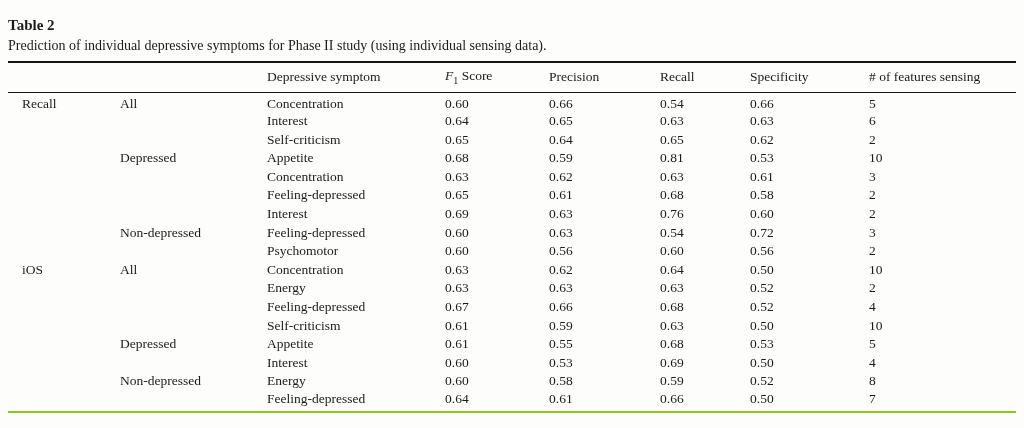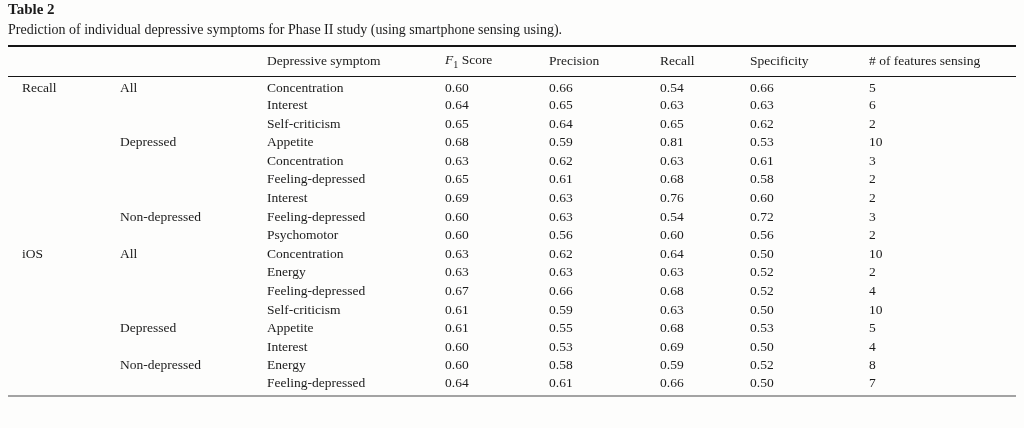--- a/index.html
+++ b/index.html
@@ -5,40 +5,40 @@
   * { margin: 0; padding: 0; box-sizing: border-box; }
   html, body {
     width: 1024px;
     height: 428px;
     background: #fdfdfc;
     font-family: "Liberation Serif", "DejaVu Serif", serif;
     color: #1b1b1b;
     overflow: hidden;
   }
   .page {
-    padding: 0 8px 0 8px;
+    padding: 16px 8px 0 8px;
     width: 1024px;
   }
   .table-title {
     font-weight: bold;
     font-size: 15px;
     line-height: 19px;
   }
   .table-caption {
     font-size: 14px;
     line-height: 18px;
     margin-top: 2px;
     margin-bottom: 6px;
   }
   table.data-table {
     width: 1008px;
     border-collapse: collapse;
     table-layout: fixed;
     border-top: 2px solid #151515;
-    border-bottom: 2px solid #a3a3a3;
+    border-bottom: 2px solid #84cc16;
   }
   thead tr {
     border-bottom: 1.5px solid #151515;
   }
   th {
     font-weight: normal;
     font-size: 13.5px;
     text-align: left;
     padding: 5px 4px 6px 0;
     vertical-align: middle;
@@ -62,21 +62,21 @@
   }
   .f1-ital { font-style: italic; }
 </style>
 </head>
 <body>
 
 <div class="page">
 
   <div class="table-title">Table 2</div>
 
-  <div class="table-caption">Prediction of individual depressive symptoms for Phase II study (using smartphone sensing using).</div>
+  <div class="table-caption">Prediction of individual depressive symptoms for Phase II study (using individual sensing data).</div>
 
   <table class="data-table">
     <colgroup>
       <col style="width:112px">
       <col style="width:147px">
       <col style="width:178px">
       <col style="width:104px">
       <col style="width:111px">
       <col style="width:90px">
       <col style="width:119px">

